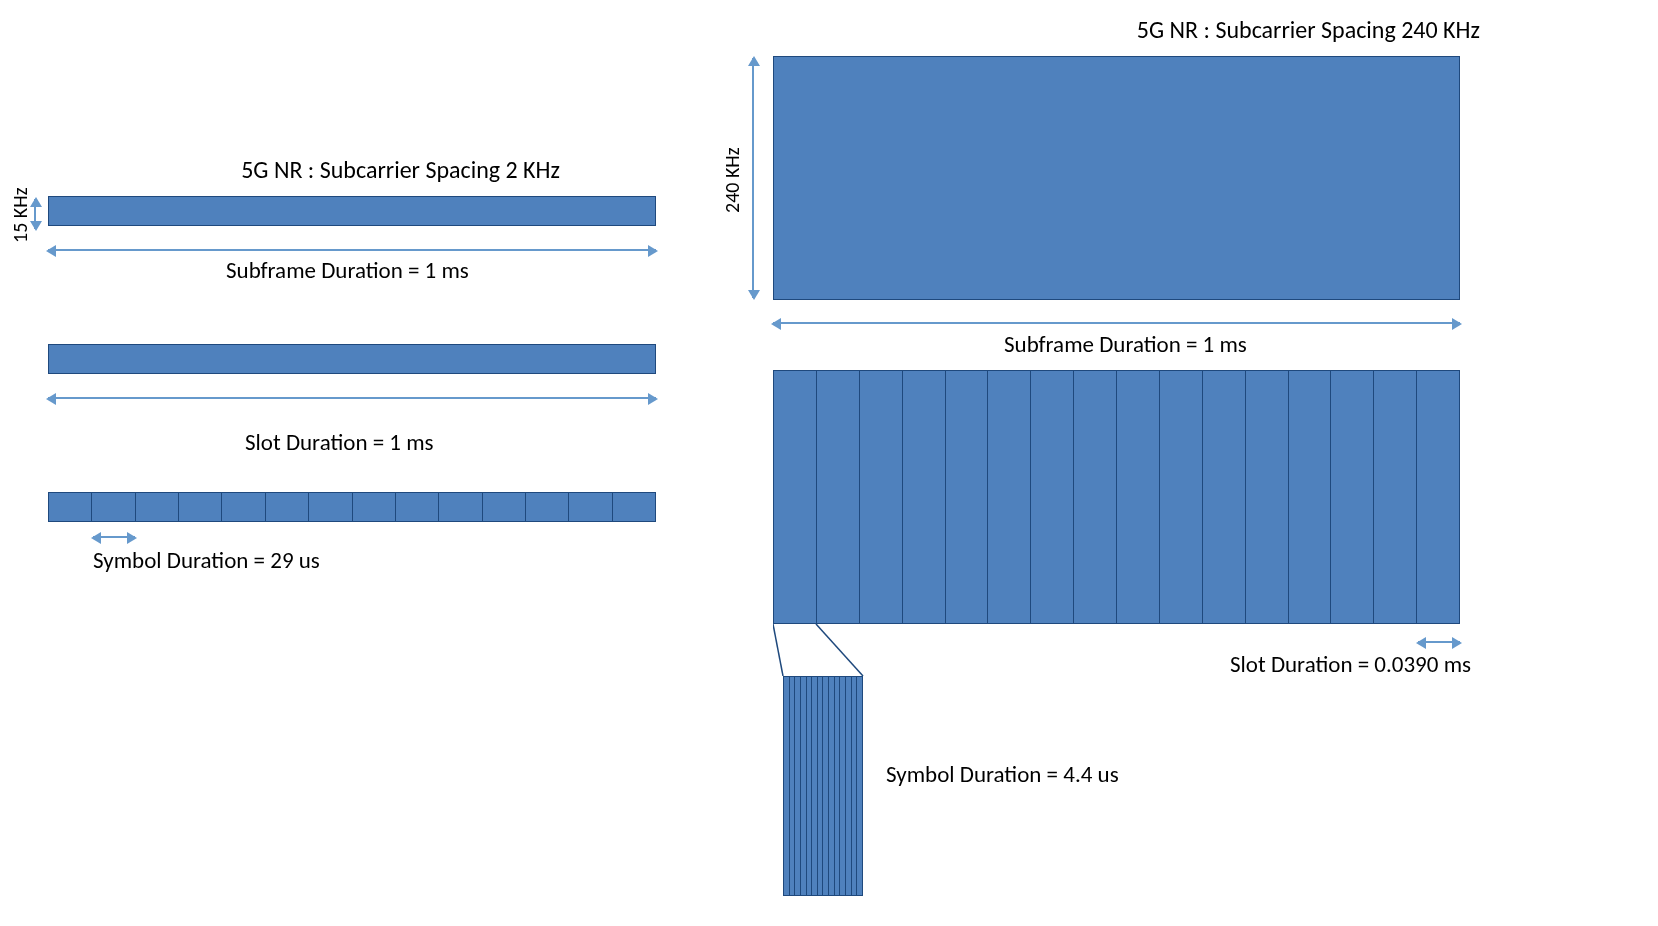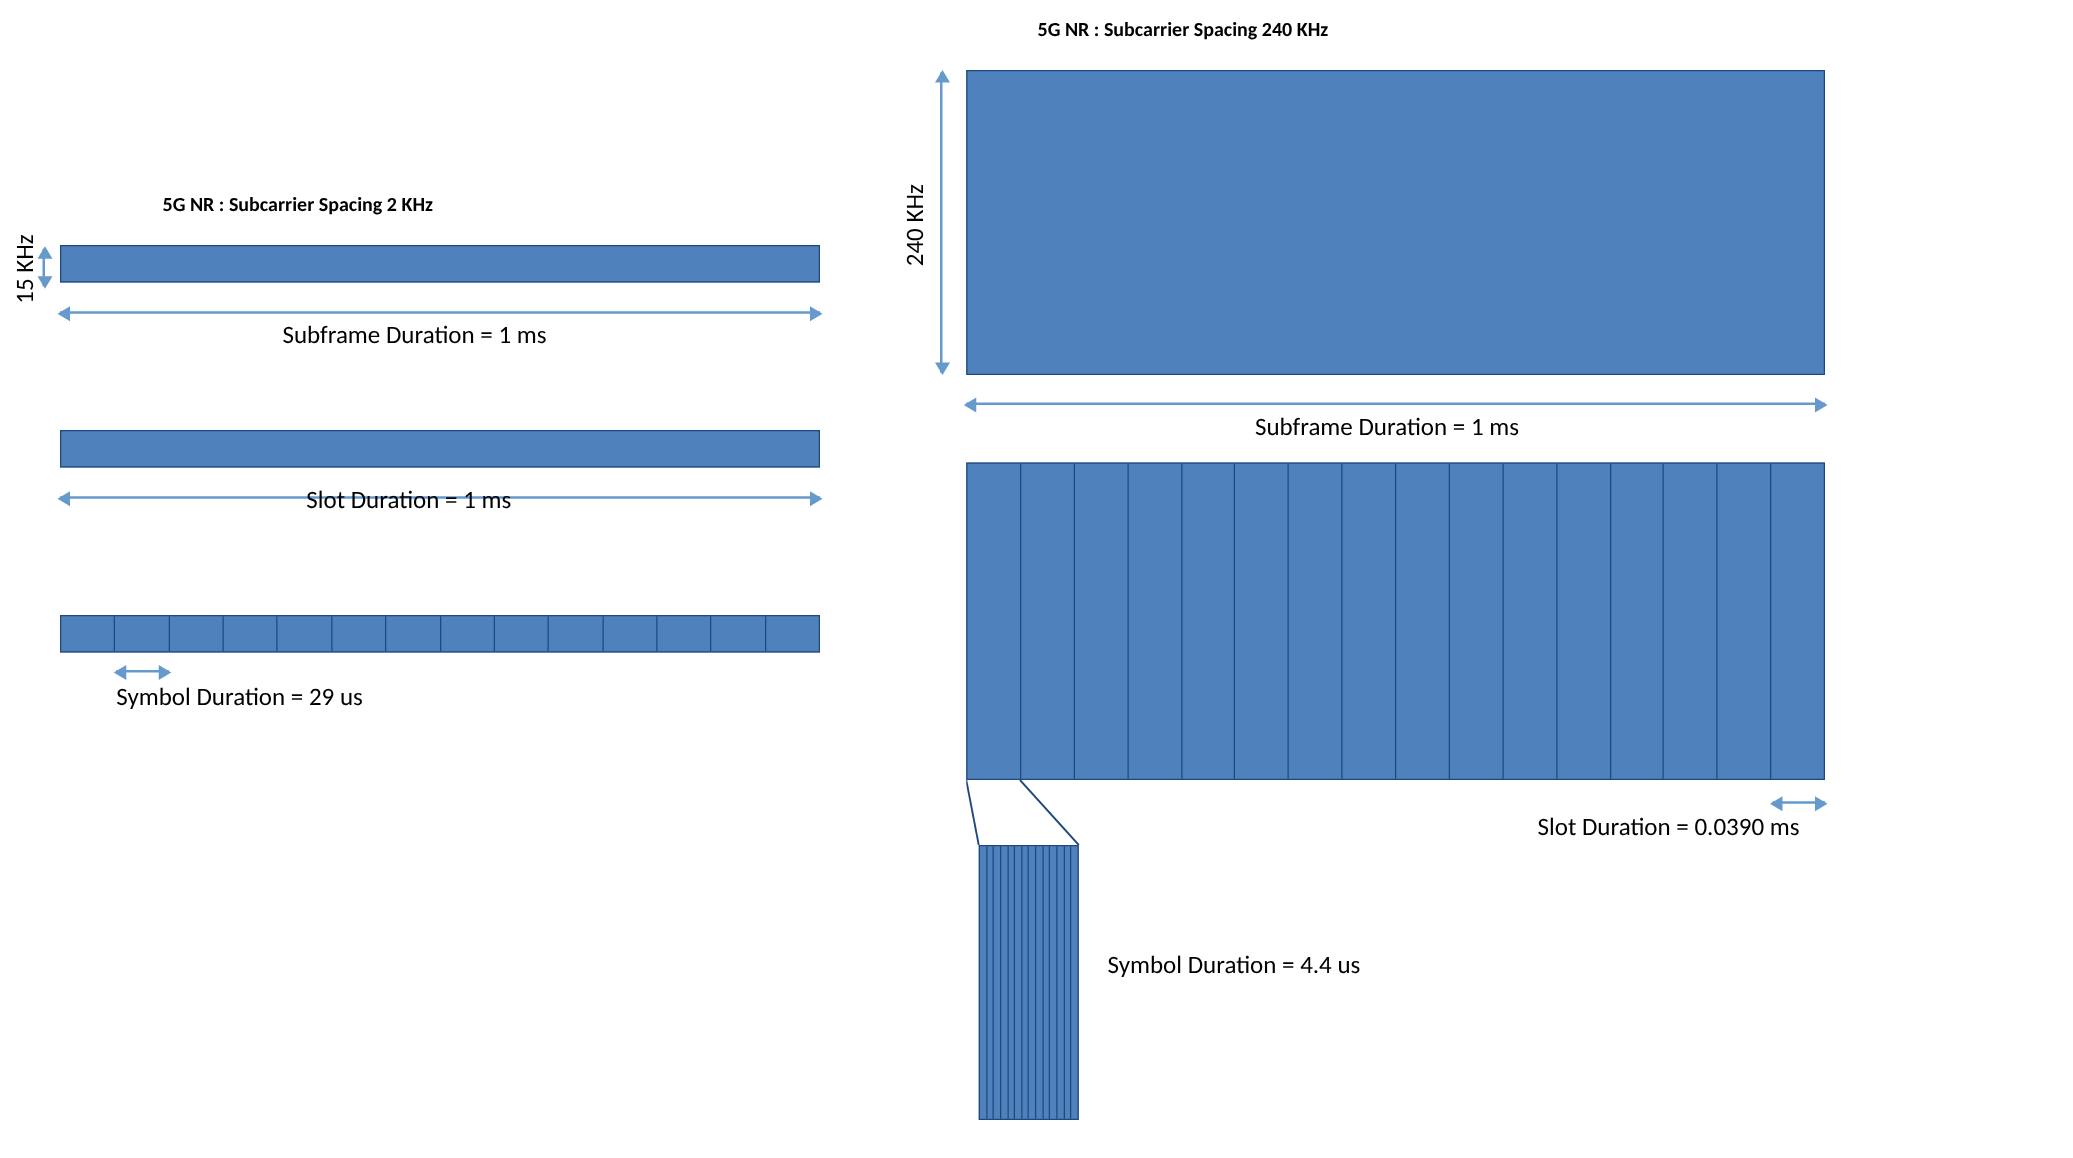--- a/index.html
+++ b/index.html
@@ -8,27 +8,27 @@
     background: #ffffff;
     font-family: Calibri, sans-serif;
     color: #000;
   }
   .canvas {
     position: relative;
     width: 1658px;
     height: 926px;
   }
   .title {
-    font-size: 16px;
-    font-weight: bold;
-    text-align: left;
+    font-size: 24px;
+    font-weight: normal;
+    text-align: right;
     position: absolute;
   }
   .label {
-    font-size: 20px;
+    font-size: 23px;
     position: absolute;
   }
   .vlabel {
     font-size: 20px;
     position: absolute;
     writing-mode: vertical-rl;
     transform: rotate(180deg);
     text-align: center;
   }
   .block {
@@ -99,21 +99,21 @@
 
   <div class="varrow" style="left:34px; top:199px; height:30px;"></div>
   <div class="vlabel" style="left:8px; top:180px; height:70px;">15 KHz</div>
 
   <div class="block" style="left:48px; top:196px; width:608px; height:30px;"></div>
   <div class="harrow" style="left:48px; top:249px; width:608px;"></div>
   <div class="label" style="left:226px; top:256px;">Subframe Duration = 1 ms</div>
 
   <div class="block" style="left:48px; top:344px; width:608px; height:30px;"></div>
   <div class="harrow" style="left:48px; top:397px; width:608px;"></div>
-  <div class="label" style="left:245px; top:388px;">Slot Duration = 1 ms</div>
+  <div class="label" style="left:245px; top:428px;">Slot Duration = 1 ms</div>
 
   <div class="block slotgrid" id="left-symbols" style="left:48px; top:492px; width:608px; height:30px;">
       <div class="slotcell"></div>
       <div class="slotcell"></div>
       <div class="slotcell"></div>
       <div class="slotcell"></div>
       <div class="slotcell"></div>
       <div class="slotcell"></div>
       <div class="slotcell"></div>
       <div class="slotcell"></div>

